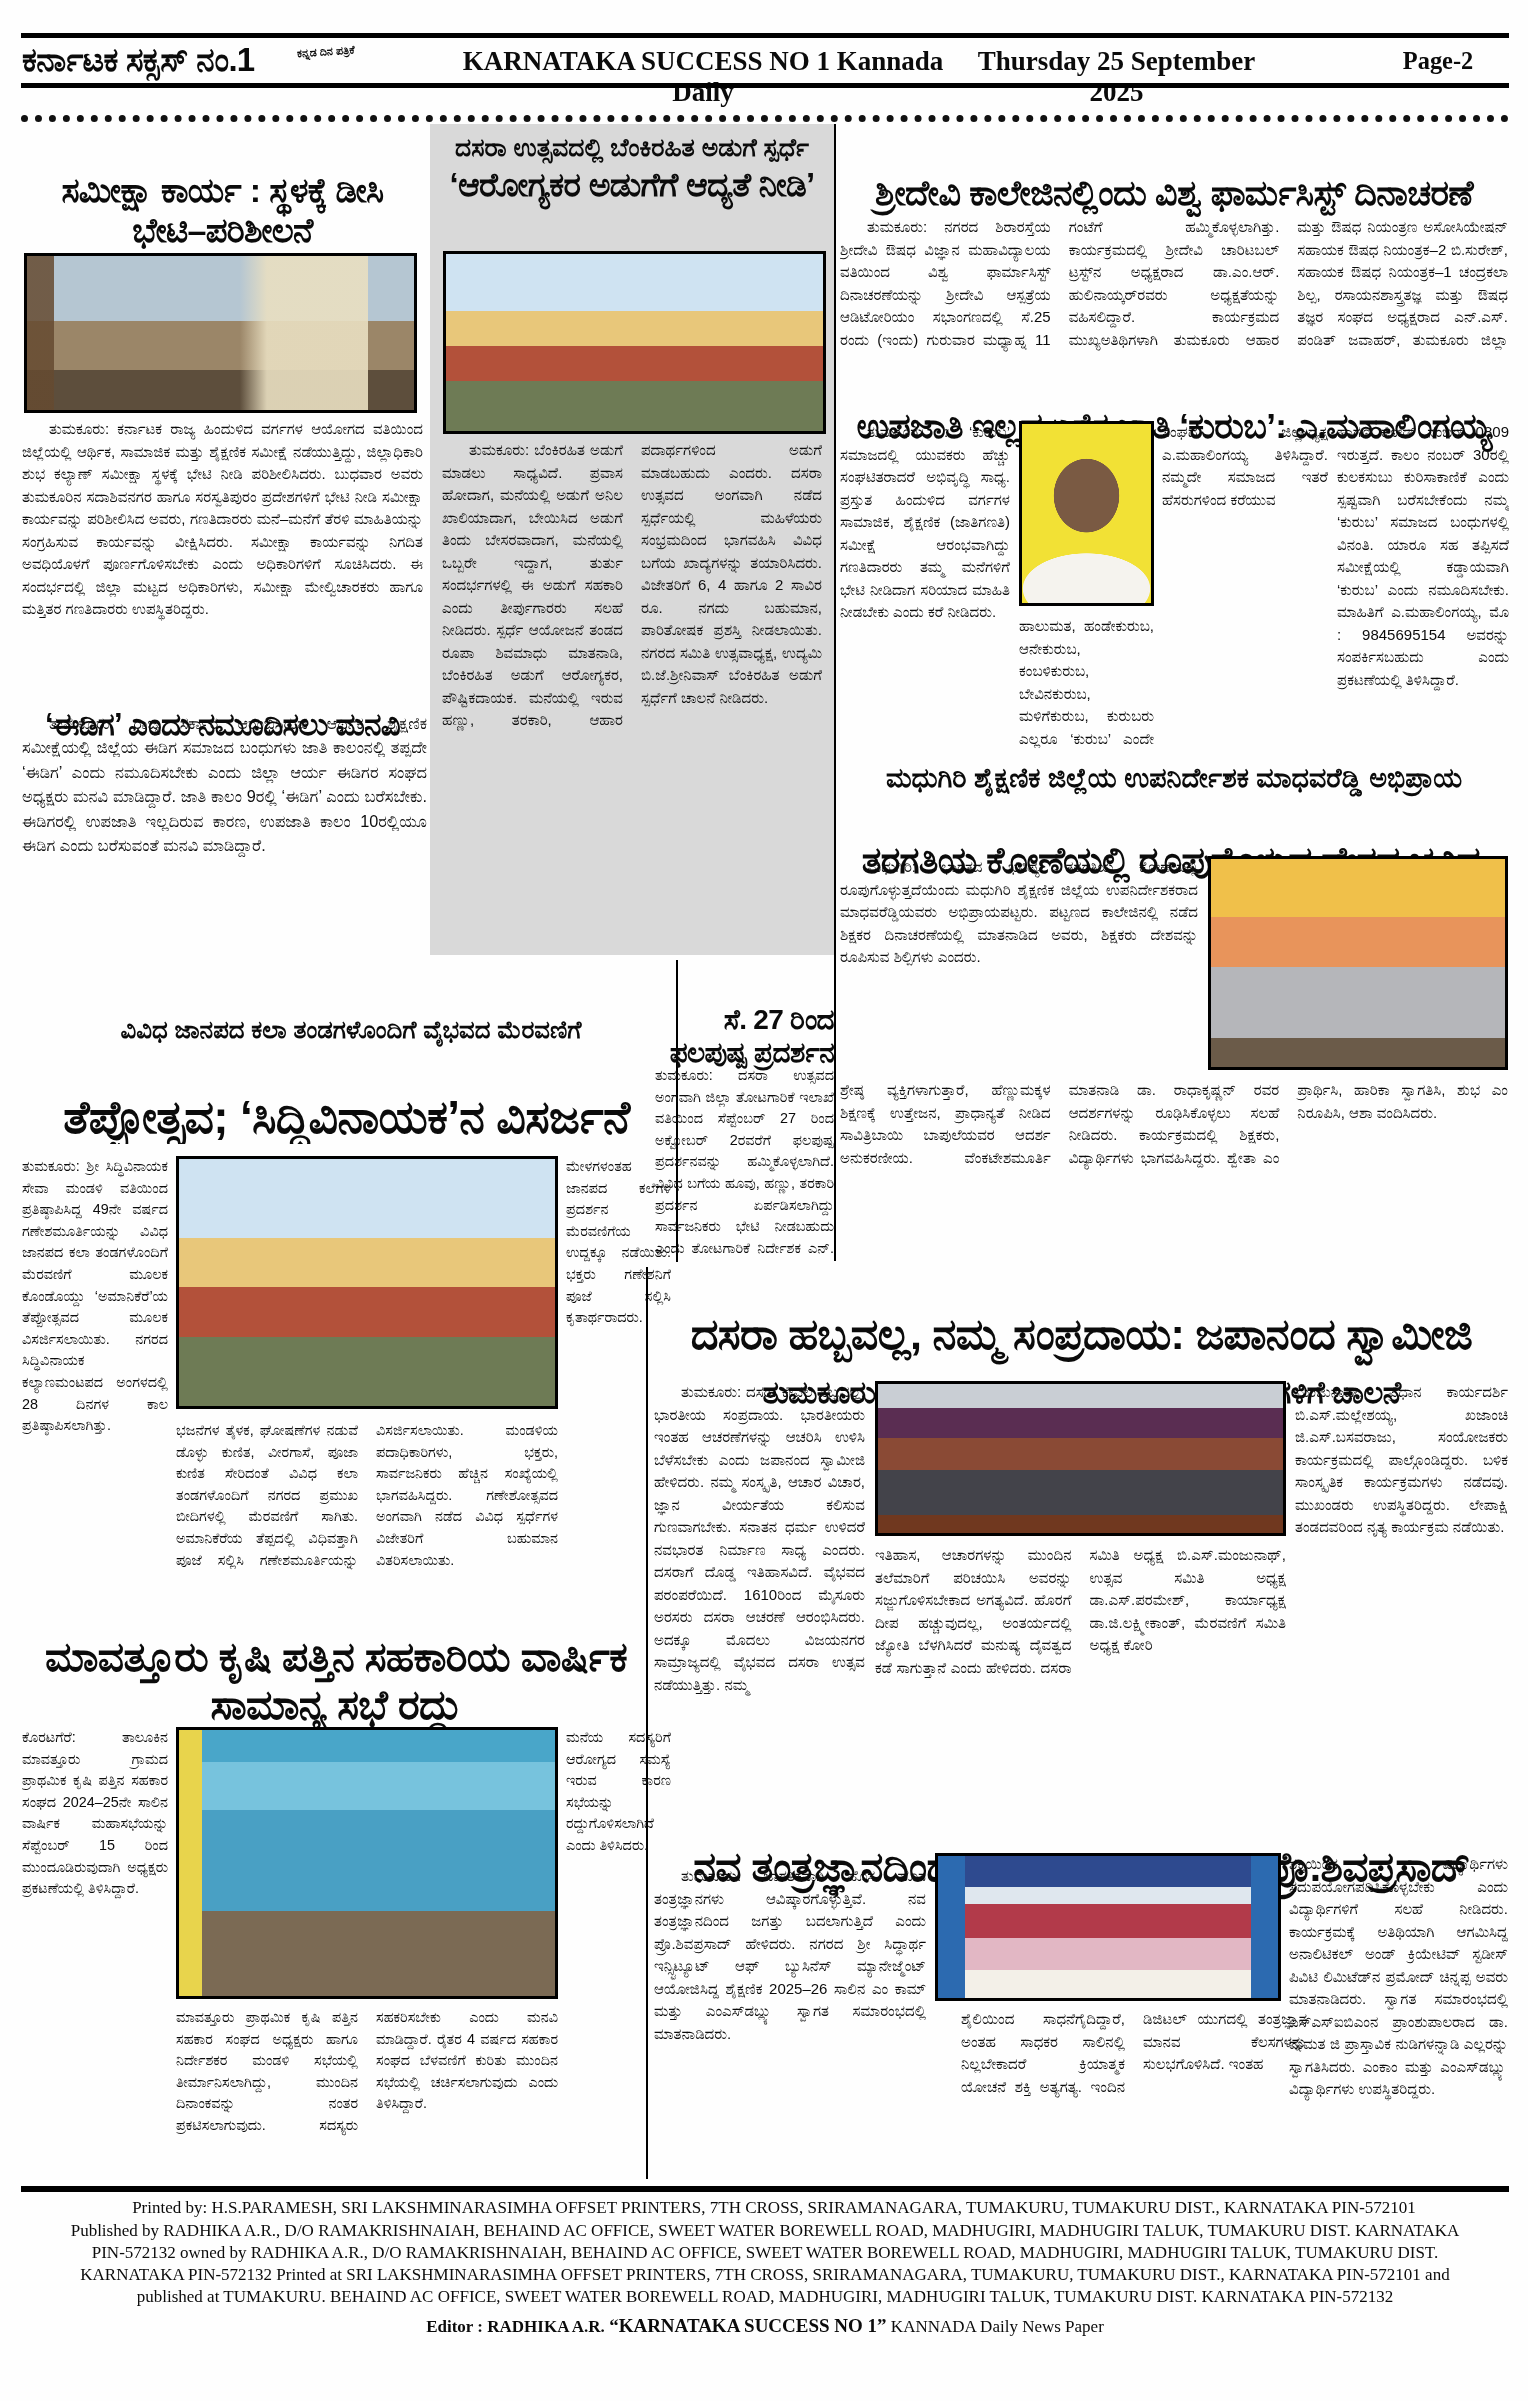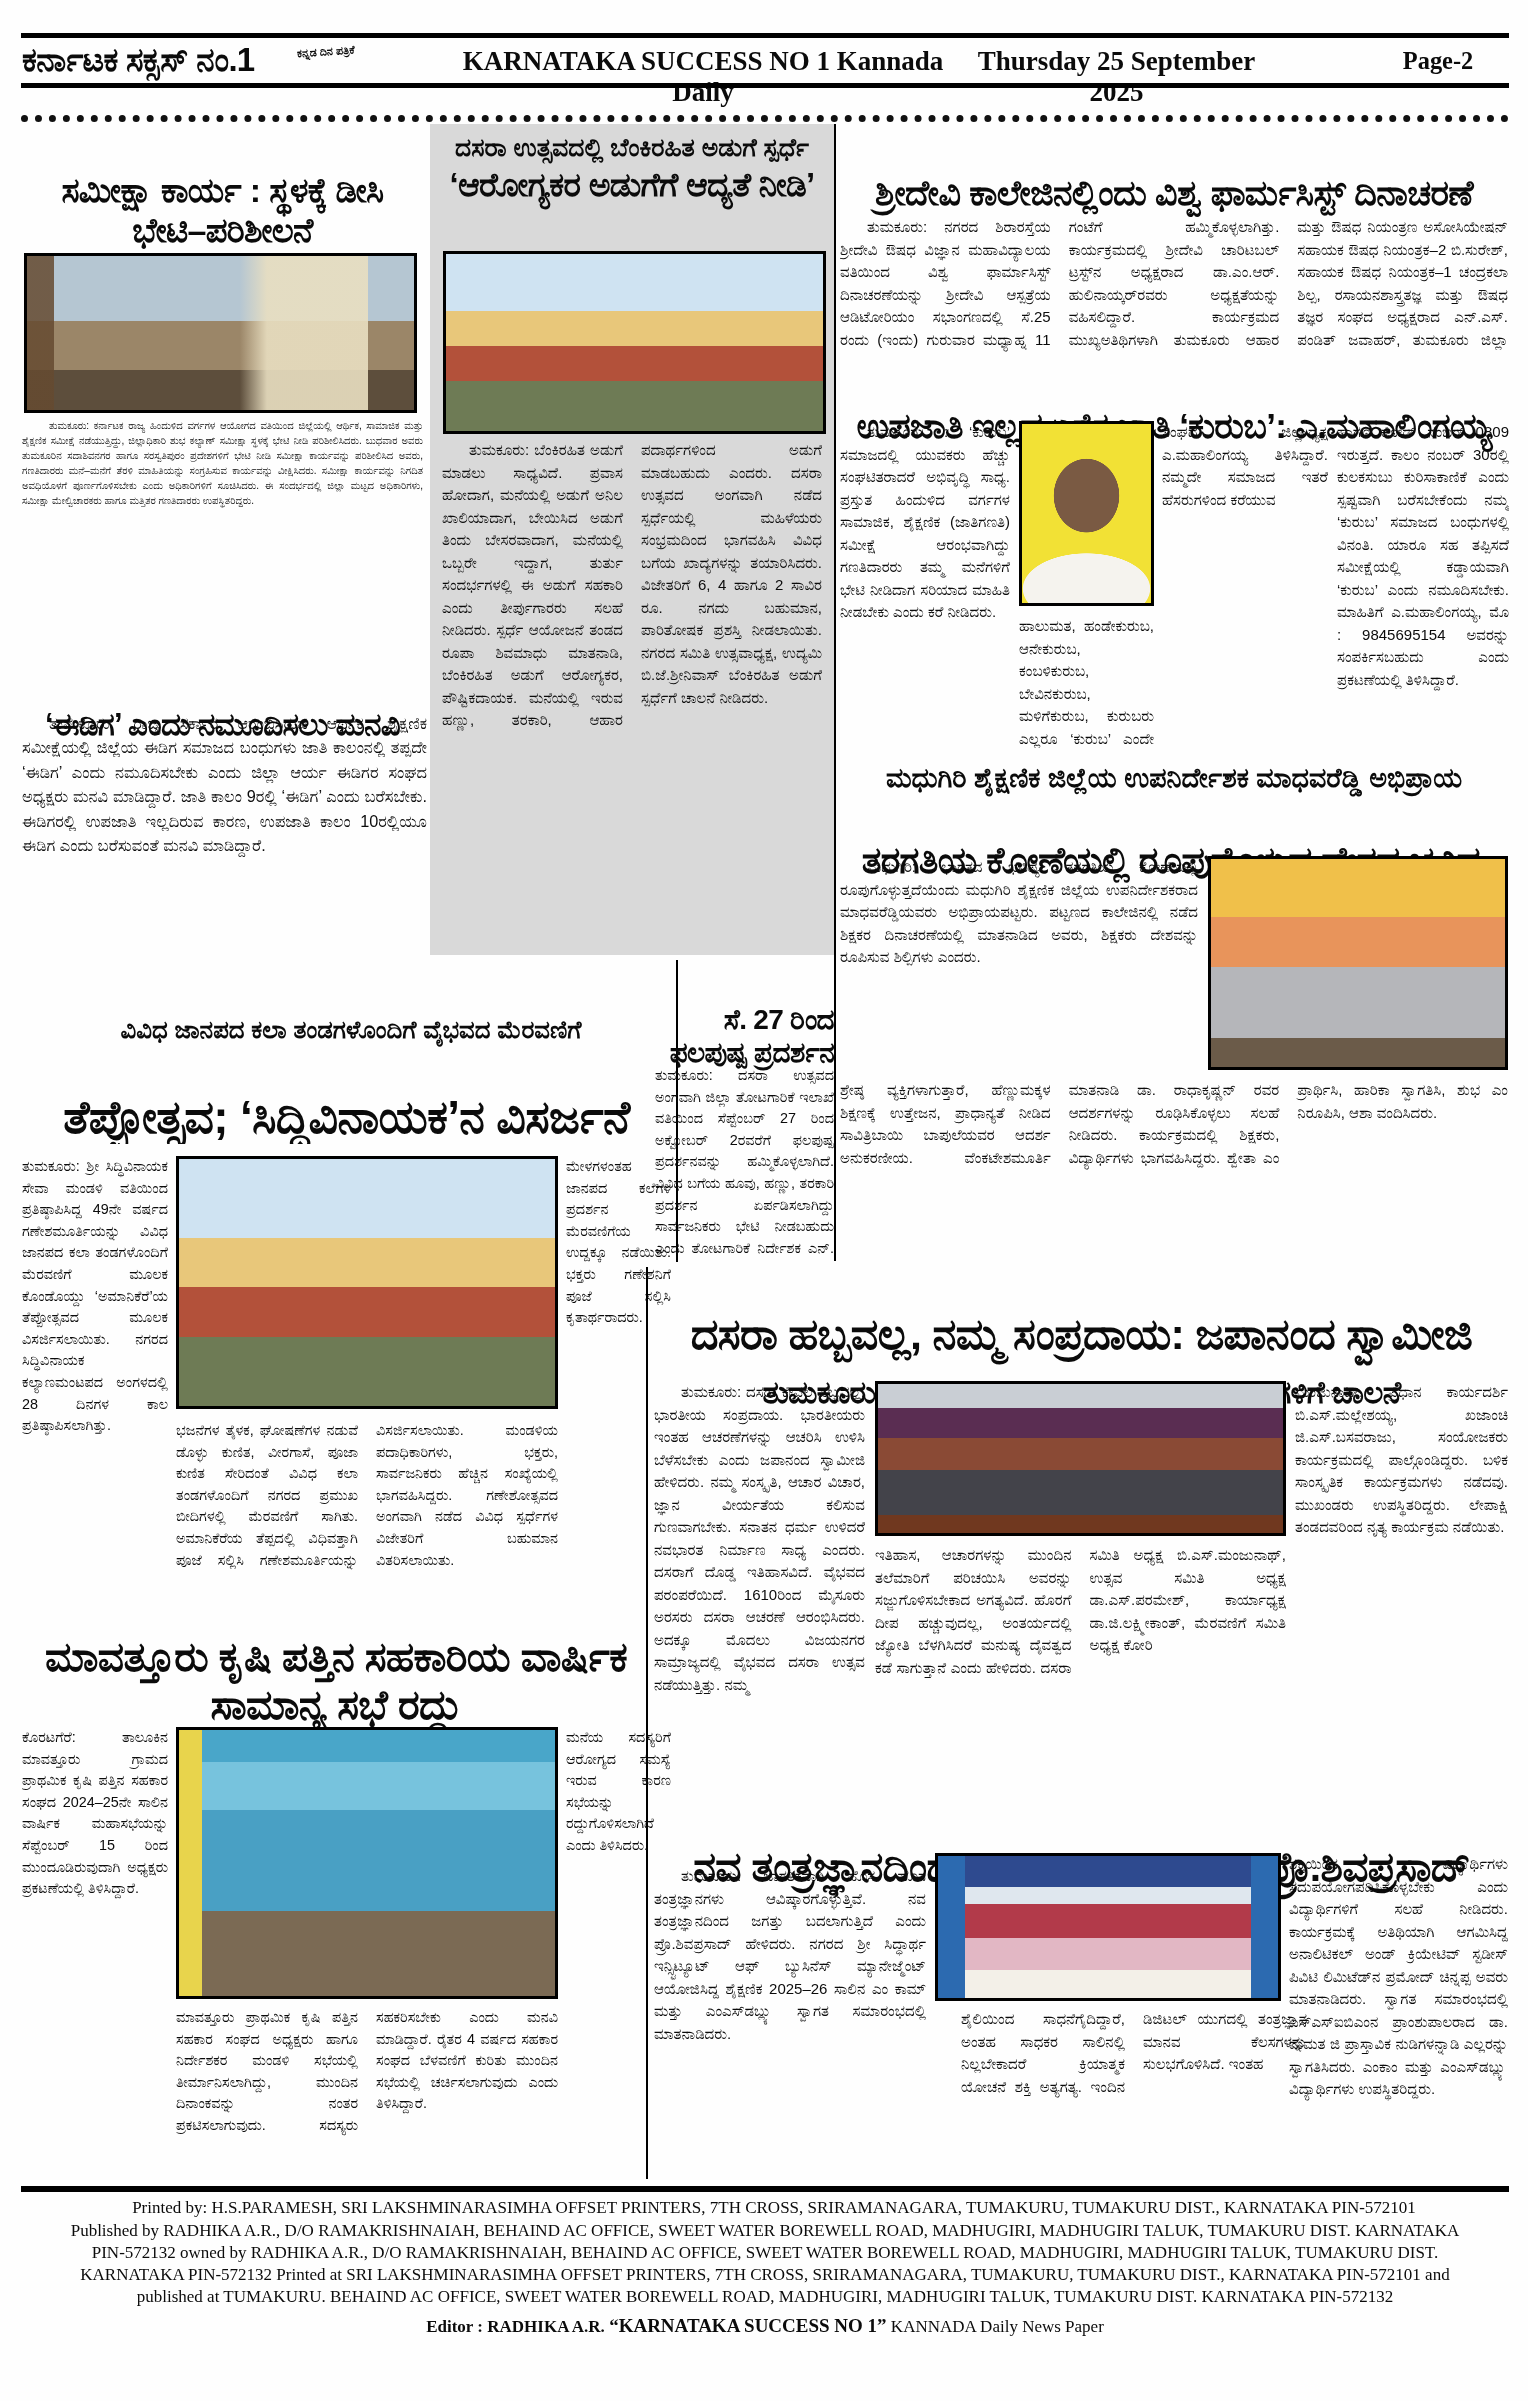--- a/index.html
+++ b/index.html
@@ -5,21 +5,21 @@
   html,body{margin:0;padding:0;background:#9a9a9a;}
   .page{position:relative;width:1528px;height:2401px;background:#fefefe;color:#0b0b0b;
         font-family:"Liberation Sans","DejaVu Sans",sans-serif;overflow:hidden;}
   .abs{position:absolute;box-sizing:border-box;}
   .rule{background:#000;}
   .dotted{height:0;border-top:7.4px dotted #111;}
   .vrule{background:#000;width:2.2px;}
   .serif{font-family:"Liberation Serif","DejaVu Serif",serif;}
   .head{font-weight:bold;text-align:center;letter-spacing:-0.7px;line-height:1.18;margin-top:40px;}
   .kicker{font-weight:bold;text-align:center;line-height:1.15;}
-  .bodytxt{font-size:10px;line-height:1.5;text-align:justify;overflow:hidden;}
+  .bodytxt{font-size:15px;line-height:1.5;text-align:justify;overflow:hidden;}
   .bodytxt.indent{text-indent:27px;}
   .cols2{columns:2;column-gap:18px;}
   .cols3{columns:3;column-gap:18px;}
   .photo{border:3.7px solid #000;}
   .graybox{background:#d9d9d9;}
   .photo-a{background:linear-gradient(90deg,rgba(101,74,48,.85) 0 7%,rgba(0,0,0,0) 7% 55%,rgba(233,223,193,.9) 62% 88%,rgba(0,0,0,0) 88%),linear-gradient(180deg,#b5c6d2 0 42%,#9b8668 42% 74%,#5d4e3c 74%);}
   .photo-b{background:linear-gradient(180deg,#cfe3f2 0 32%,#e8c77a 32% 52%,#b3513a 52% 72%,#6e7b55 72%);}
   .photo-c{background:linear-gradient(90deg,#e8d44c 0 6%,rgba(0,0,0,0) 6%),linear-gradient(180deg,#49a6c9 0 12%,#77c3dd 12% 30%,#49a0c4 30% 68%,#7b6a54 68%);}
   .photo-d{background:radial-gradient(ellipse 42% 34% at 50% 40%,#7a5a43 0 60%,rgba(0,0,0,0) 61%),radial-gradient(ellipse 70% 28% at 50% 92%,#f5f3ee 0 70%,rgba(0,0,0,0) 71%),linear-gradient(180deg,#f2e135 0 100%);}
   .photo-e{background:linear-gradient(180deg,#f0c04a 0 28%,#e8945b 28% 52%,#b5b6ba 52% 86%,#6b5b49 86%);}

